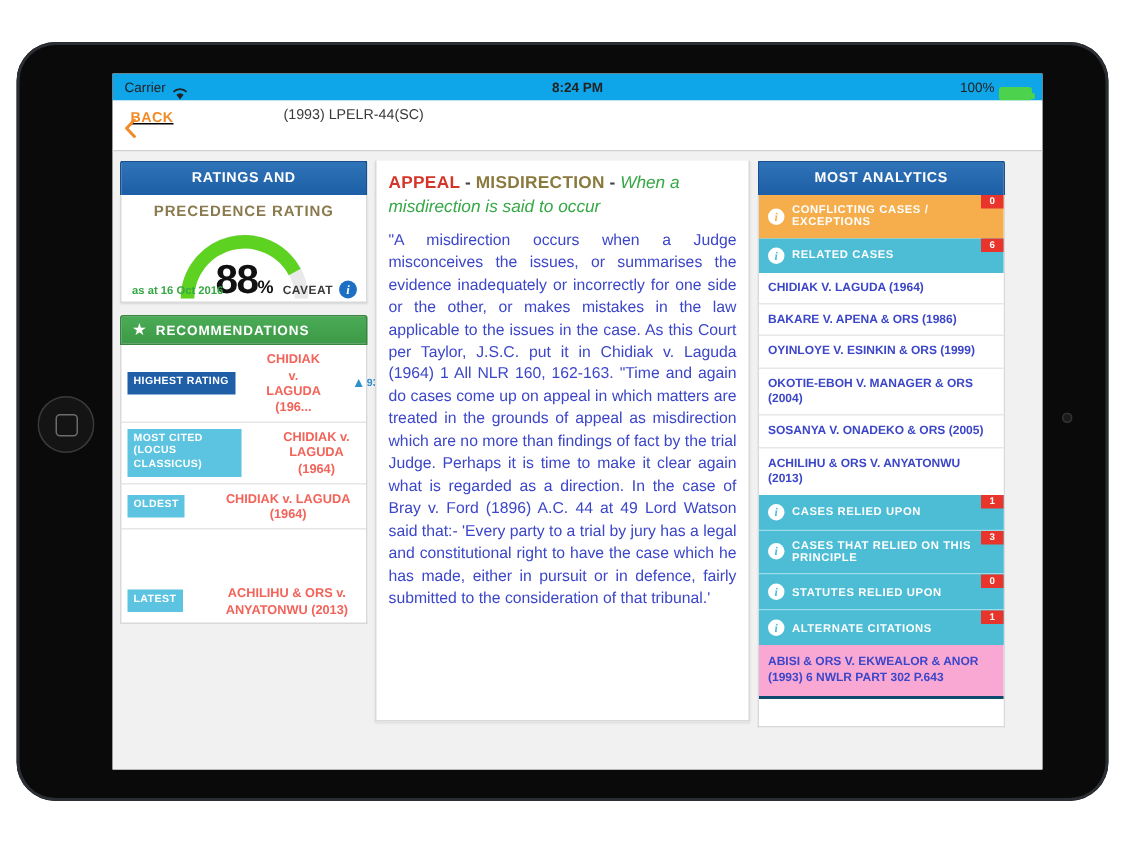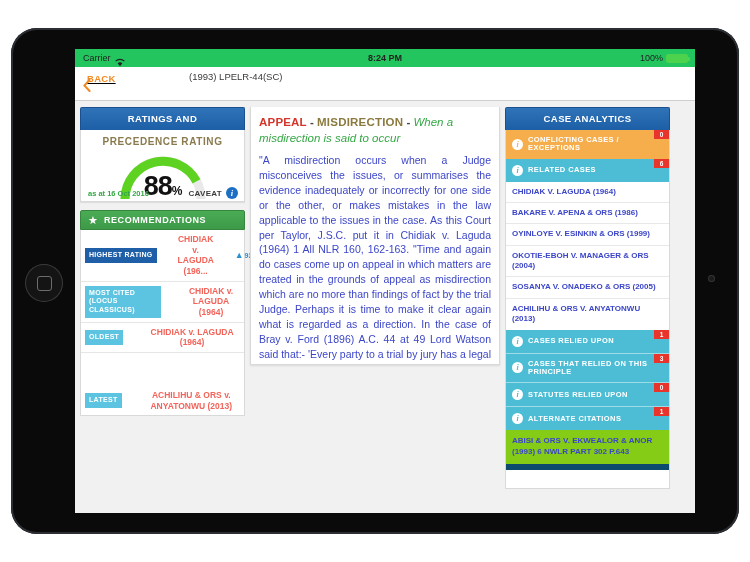--- a/index.html
+++ b/index.html
@@ -37,27 +37,27 @@
     border: 1.5px solid #6c6c6c; border-radius: 3px;
   }
   .cam {
     position: absolute; right: 24px; top: 247px;
     width: 7px; height: 7px; border-radius: 50%;
     background: #1b1b1b; box-shadow: inset 0 0 0 1px #333;
   }
 
   
   .statusbar {
-    position: relative; height: 18px; background: #22c55e;
+    position: relative; height: 18px; background: #0ea5e9;
     font-size: 9px; color: #222; line-height: 18px;
   }
   .sb-left { position: absolute; left: 8px; top: 0; display: flex; align-items: center; gap: 4px; }
   .wifi { display:inline-block; width:10px; height:9px; position:relative; top:1px;}
   .sb-center { position: absolute; left: 0; right: 0; text-align: center; font-weight: bold; font-size:9px; }
-  .sb-right { position: absolute; right: 7px; top: 0; display: flex; align-items: center; gap: 3px; }
+  .sb-right { position: absolute; right: 7px; top: 0; display: flex; align-items: flex-end; gap: 3px; }
   .batt {
     width: 22px; height: 9px; border: 1px solid #4cd24c; border-radius: 2px;
     position: relative; background: #4cd24c; box-sizing: border-box;
   }
   .batt:after {
     content:""; position:absolute; right:-3px; top:2.5px; width:2px; height:4px;
     background:#4cd24c; border-radius:0 1px 1px 0;
   }
 
   
@@ -151,21 +151,21 @@
     color:#f2645a; line-height:1.25;
   }
   .uprate { display:flex; align-items:center; gap:1px; flex:0 0 auto; }
   .uparrow { color:#2b8fd0; font-size:9px; line-height:1; }
   .upnum { color:#2b8fd0; font-size:7px; font-weight:bold; }
 
   
   .principle-body {
     background:#fff; border:1px solid #d9d9d9; border-top:none;
     padding: 8px 8px 2px 8px; box-sizing: border-box;
-    height: 258px; overflow: hidden;
+    height: 374px; overflow: hidden;
     box-shadow: 0 1px 2px rgba(0,0,0,.1);
   }
   .p-heading { font-size:11.5px; line-height:1.35; margin-bottom:7px; }
   .p-kw1 { color:#d4352a; font-weight:bold; letter-spacing:0.2px; }
   .p-dash { color:#444; font-weight:bold; }
   .p-kw2 { color:#8a7a3e; font-weight:bold; letter-spacing:0.2px; }
   .p-kw3 { color:#35a845; font-style:italic; }
   .p-text {
     color:#3c46c8; font-size:10.5px; line-height:1.42;
     text-align: justify; text-justify: inter-word;
@@ -194,23 +194,23 @@
   }
   .an-div { height:1px; background:rgba(255,255,255,.45); }
 
   .rel-list { background:#fff; }
   .rel-item {
     padding: 5px 6px; border-bottom:1px solid #e8e8e8;
     color:#3c46c8; font-size:8px; font-weight:bold; line-height:1.3;
   }
   .rel-item:last-child { border-bottom:none; }
   .alt-cite {
-    background:#84cc16; padding:6px 6px; color:#3c46c8;
+    background:#f9a8d4; padding:6px 6px; color:#3c46c8;
     font-size:8px; font-weight:bold; line-height:1.35;
-    border-bottom:6px solid #0c4a6e;
+    border-bottom:2px solid #0c4a6e;
   }
   .alt-blank { background:#fff; height:18px; }
   .teal-group { background:#4cbdd4; }
 </style>
 </head>
 <body>
 
 <div id="root">
   <div class="device">
     <div class="home-btn">
@@ -319,21 +319,21 @@
         <div class="col col-mid">
           <div class="principle-body">
             <div class="p-heading">
               <span class="p-kw1">APPEAL</span><span class="p-dash"> - </span><span class="p-kw2">MISDIRECTION</span><span class="p-dash"> - </span><span class="p-kw3">When a misdirection is said to occur</span>
             </div>
             <div class="p-text">"A misdirection occurs when a Judge misconceives the issues, or summarises the evidence inadequately or incorrectly for one side or the other, or makes mistakes in the law applicable to the issues in the case. As this Court per Taylor, J.S.C. put it in Chidiak v. Laguda (1964) 1 All NLR 160, 162-163. "Time and again do cases come up on appeal in which matters are treated in the grounds of appeal as misdirection which are no more than findings of fact by the trial Judge. Perhaps it is time to make it clear again what is regarded as a direction. In the case of Bray v. Ford (1896) A.C. 44 at 49 Lord Watson said that:- 'Every party to a trial by jury has a legal and constitutional right to have the case which he has made, either in pursuit or in defence, fairly submitted to the consideration of that tribunal.'</div>
           </div>
         </div>
 
         <div class="col col-right">
-          <div class="panel-head">CASE ANALYTICS</div>
+          <div class="panel-head">MOST ANALYTICS</div>
           <div class="an-body">
 
             <div class="an-row an-orange">
               <span class="an-i">i</span>
               <span class="an-lbl">CONFLICTING CASES / EXCEPTIONS</span>
               <span class="an-badge">0</span>
             </div>
 
             <div class="an-row an-teal">
               <span class="an-i">i</span>

